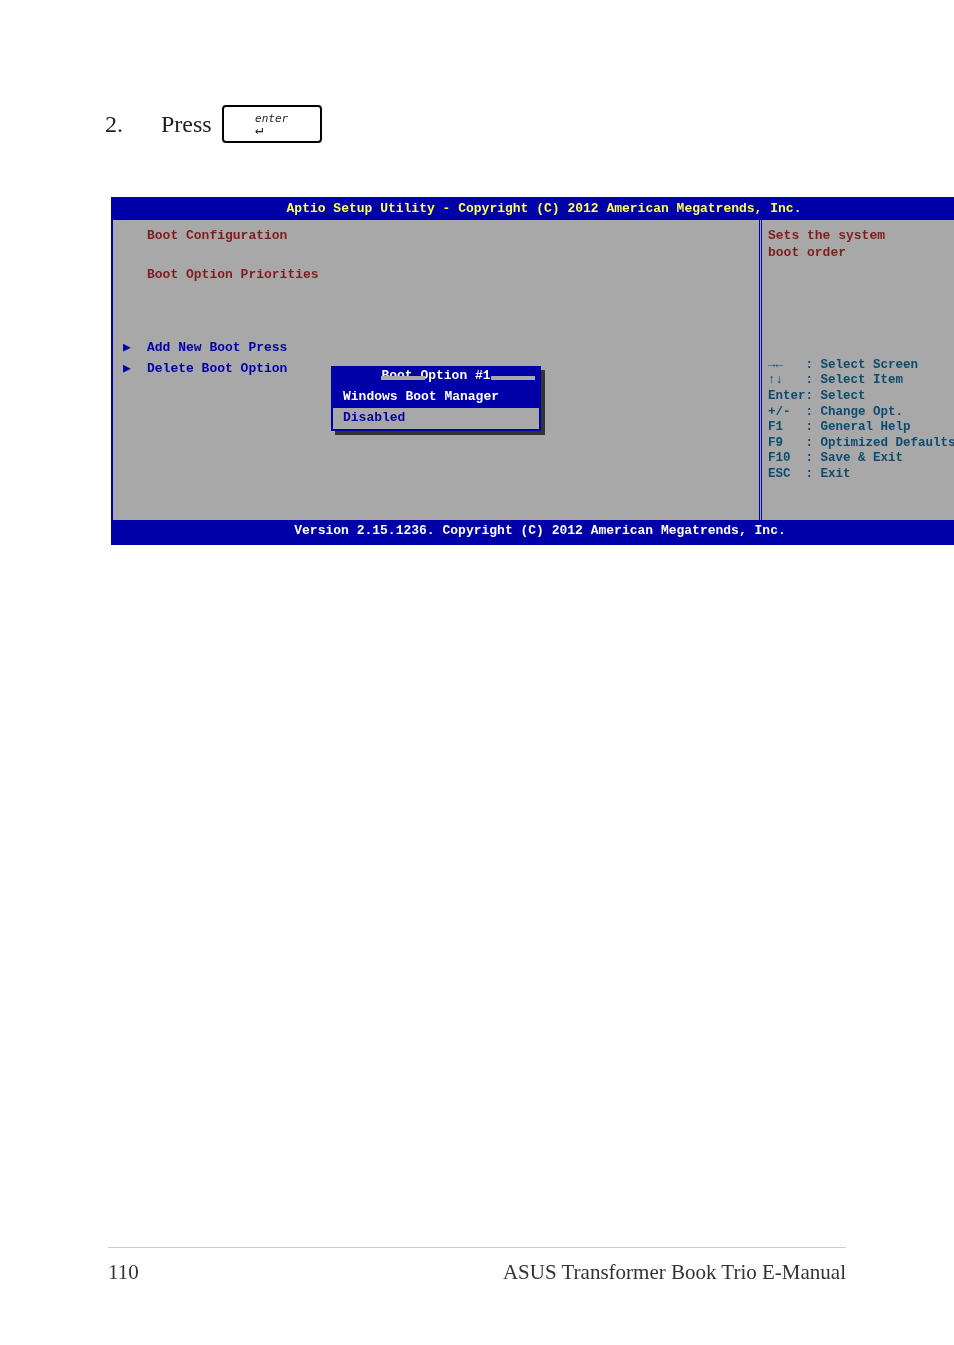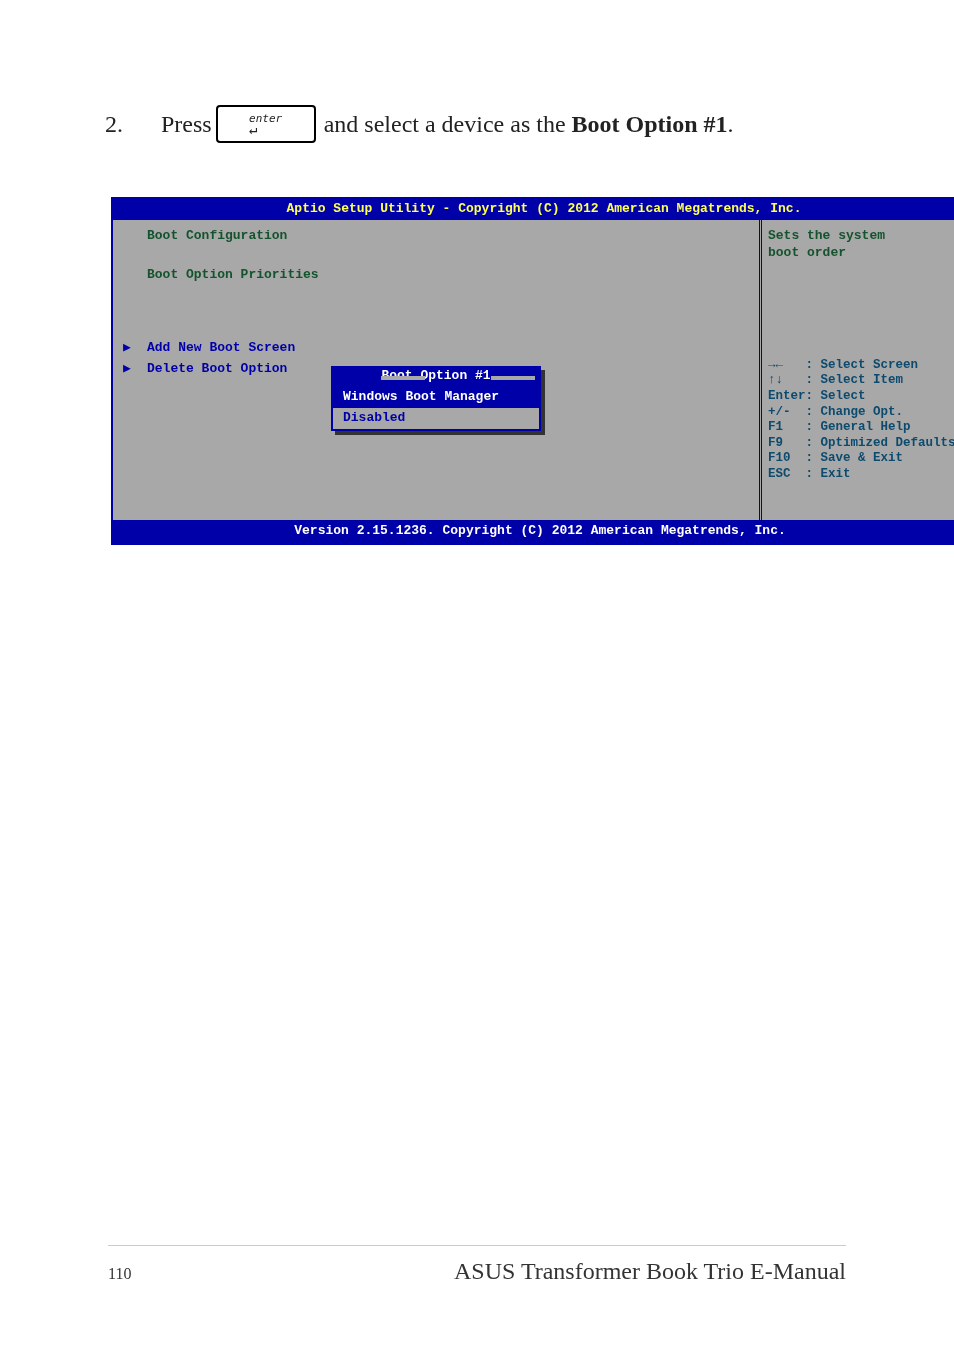--- a/index.html
+++ b/index.html
@@ -17,20 +17,21 @@
   .instruction-row {
     display: flex;
     align-items: center;
     font-size: 24px;
     margin-bottom: 54px;
   }
   .step-num {
     width: 56px;
   }
   .press-word {
+    margin-right: 6px;
   }
   .key-box {
     display: inline-flex;
     align-items: center;
     justify-content: center;
     border: 2px solid #000;
     border-radius: 4px;
     width: 100px;
     height: 38px;
     margin: 0 4px;
@@ -101,21 +102,21 @@
     flex: 1;
     padding: 8px 12px 12px 34px;
     position: relative;
   }
   .bios-side {
     width: 216px;
     border-left: 3px double #0000a8;
     padding: 8px 6px;
     color: #0000a8;
   }
-  .cfg-label { color: #14532d; }
+  .cfg-label { color: #7f1d1d; }
   .cfg-dim { color: #5a5a9a; }
   .section-gap { height: 22px; }
   .menu-link { color: #0000a8; position: relative; }
   .menu-arrow {
     position: absolute;
     left: -24px;
     color: #0000a8;
     font-size: 13px;
   }
   .side-sep { height: 96px; }
@@ -171,60 +172,57 @@
     bottom: 60px;
     left: 108px;
     right: 108px;
     display: flex;
     justify-content: space-between;
     align-items: baseline;
     border-top: 1px solid #ccc;
     padding-top: 12px;
   }
   .page-num {
-    font-size: 16px;
+    font-size: 21px;
     color: #333;
   }
   .page-title {
-    font-size: 24px;
+    font-size: 21px;
     color: #333;
   }
 </style>
 </head>
 <body>
 
 <div class="content">
 
   <div class="instruction-row">
     <span class="step-num">2.</span>
     <span class="press-word">Press</span>
     <span class="key-box">
       <span class="enter-icon">
         <span class="enter-label">enter</span>
         <span class="enter-arrow">↵</span>
       </span>
-    </span>
-    <span class="after-key">
-      <span> and select a device as the </span><span class="bold">Boot Option #1</span><span>.</span>
     </span>
   </div>
 
   <div class="bios-container">
     <div class="bios-header">
       <div class="bios-title">Aptio Setup Utility - Copyright (C) 2012 American Megatrends, Inc.</div>
     </div>
     <div class="bios-body">
       <div class="bios-main">
         <div class="cfg-label">Boot Configuration</div>
         <div class="section-gap"></div>
         <div class="cfg-label">Boot Option Priorities</div>
         <div style="height:56px;"></div>
         <div class="menu-link">
           <span class="menu-arrow">▶</span>
-          <span>Add New Boot Screen</span>
+          <span>Add New Boot Press</span>
         </div>
         <div style="height:4px;"></div>
         <div class="menu-link">
           <span class="menu-arrow">▶</span>
           <span>Delete Boot Option</span>
         </div>
 
         <div class="popup">
           <div class="popup-header">Boot Option #1</div>
           <div class="popup-item selected">Windows Boot Manager</div>

